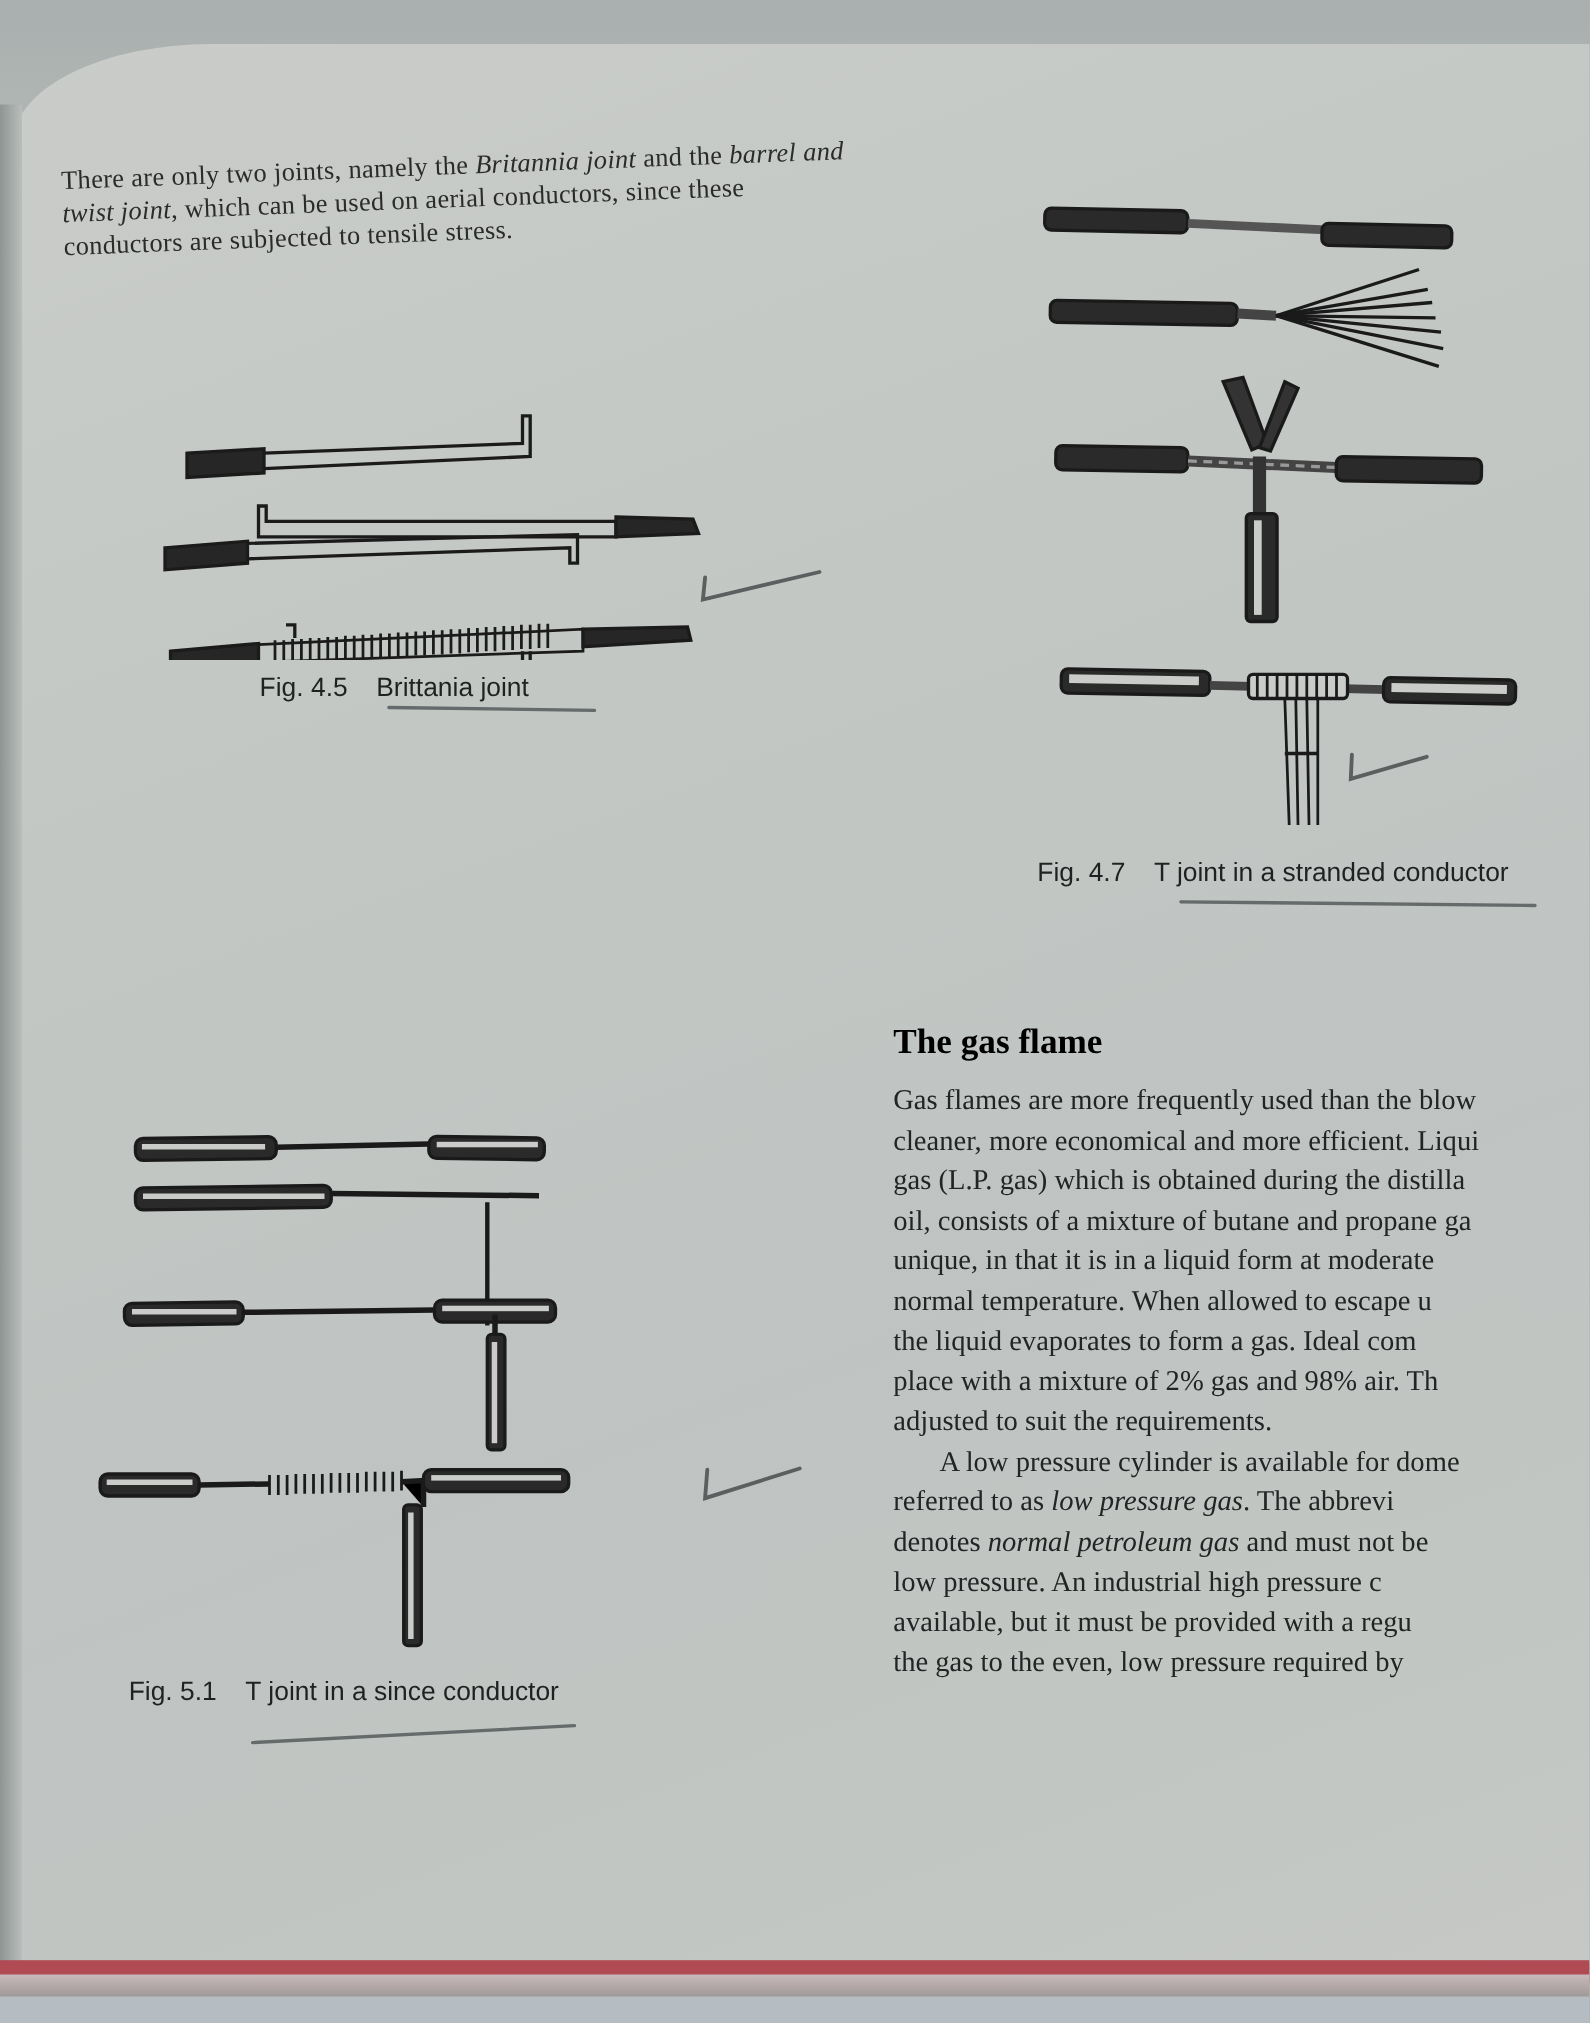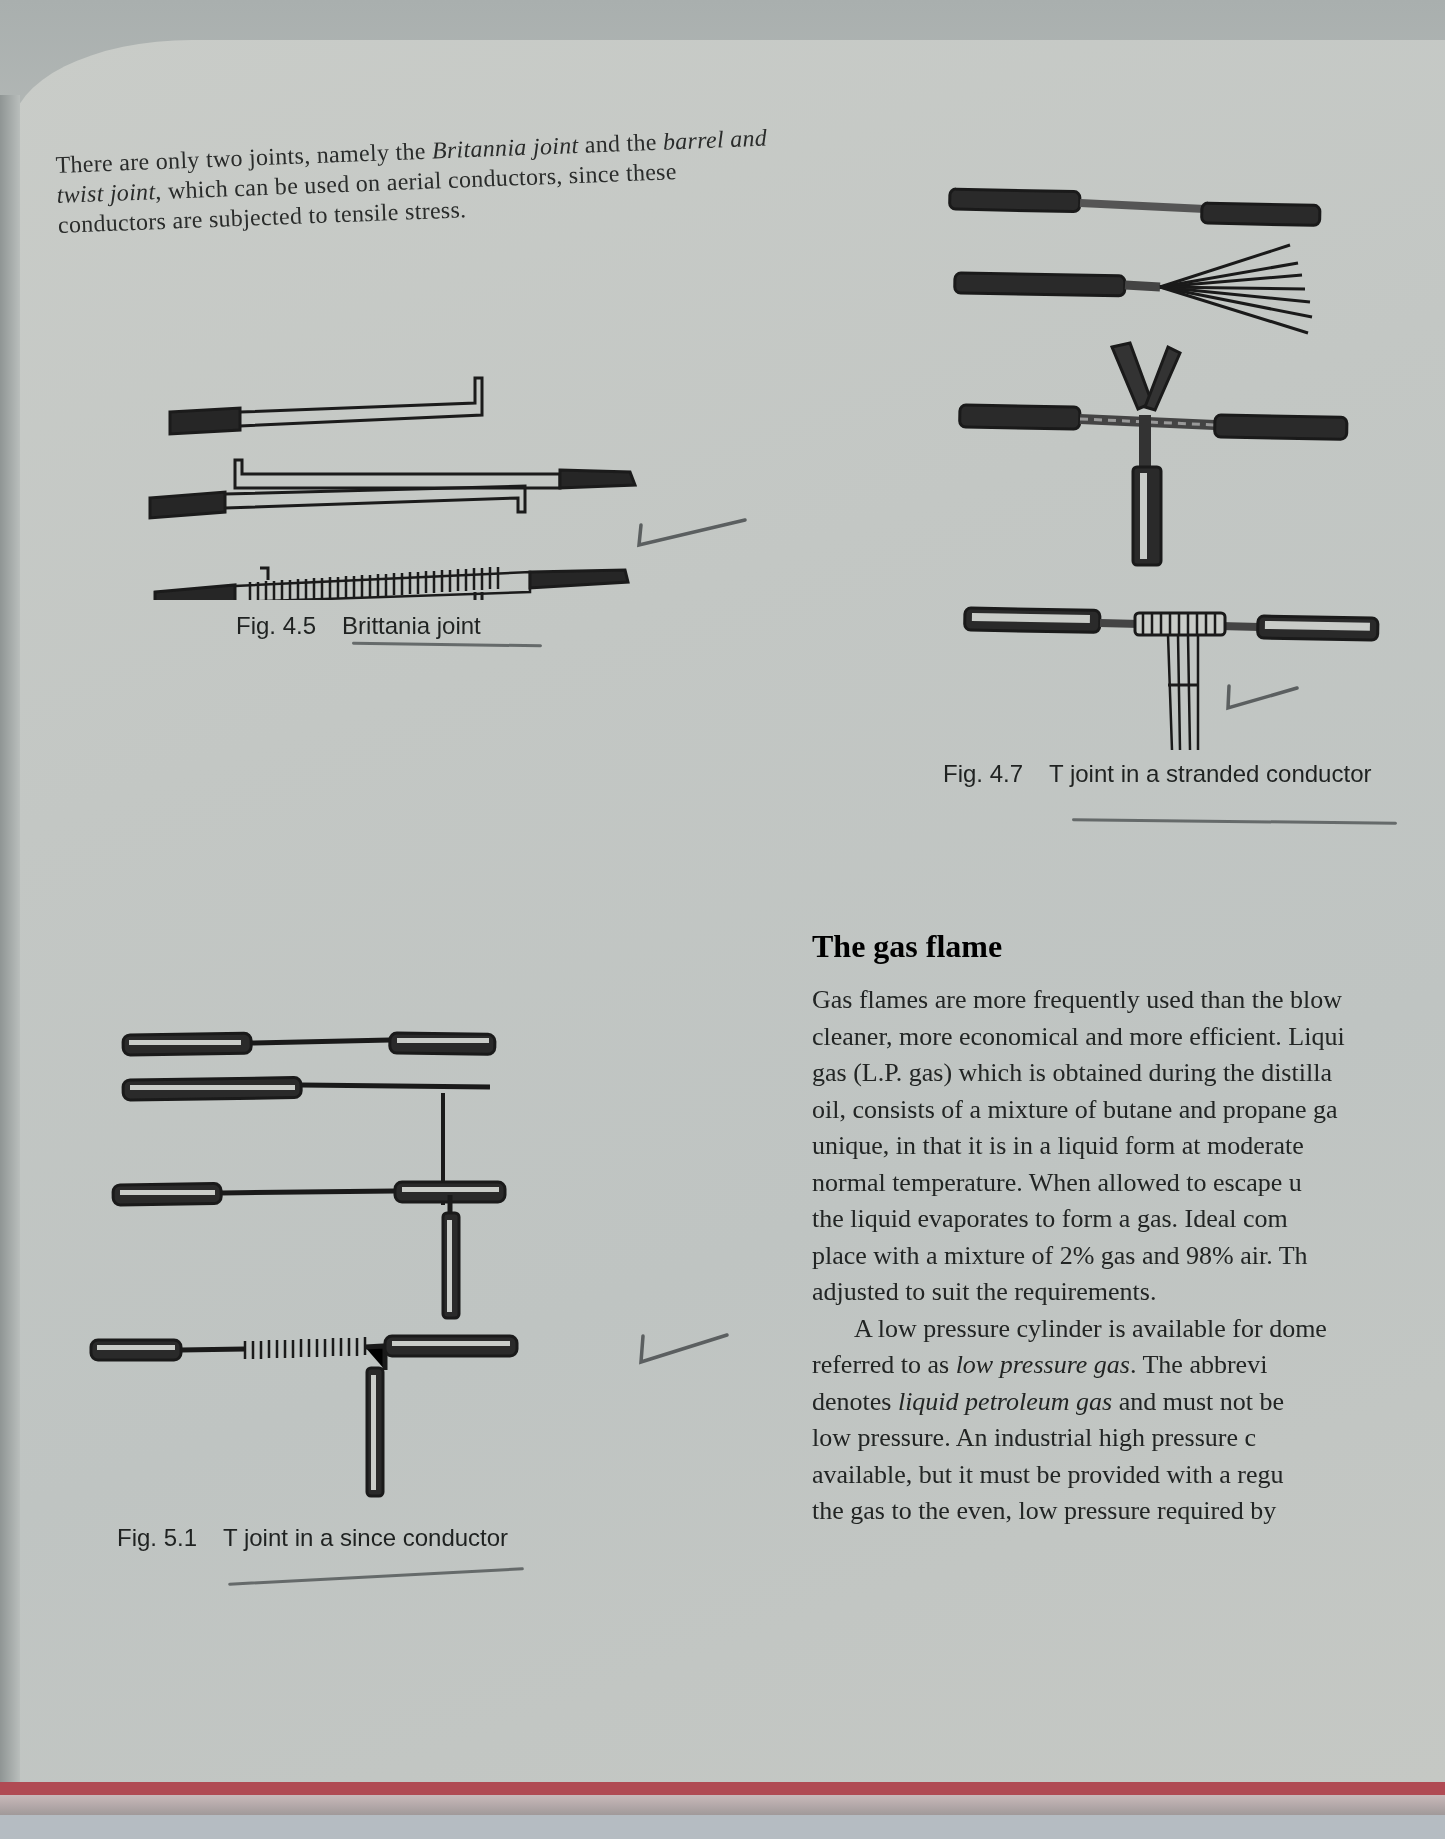--- a/index.html
+++ b/index.html
@@ -151,39 +151,39 @@
       </g>
     <rect x="318" y="441" width="120" height="22" rx="6" fill="#2a2a2a" transform="rotate(1 318 441)"></rect>
     <rect x="325" y="446" width="105" height="8" fill="#c9ccc8" stroke="none" transform="rotate(1 325 446)"></rect>
     <path d="M228 460 L232 575 M238 460 L240 575 M248 460 L250 575 M258 460 L258 575" stroke-width="2.5"></path>
     <path d="M228 510 L258 510"></path>
   </g>
 </svg>
 <svg class="tick" style="left:1225px;top:680px" width="80" height="40" viewBox="0 0 80 40">
   <path d="M4 6 L3 28 L72 8" stroke="#5b5f60" stroke-width="3.5" fill="none" stroke-linecap="round"></path>
 </svg>
-<div class="caption" style="left:943px;top:760px">
+<div class="caption" style="left:943px;top:780px">
   <span class="num">Fig. 4.7</span><span>T joint in a stranded conductor</span>
 </div>
 <div class="underline-mark" style="left:1072px;top:820px;width:325px;transform:rotate(0.6deg)"></div>
 
 <div class="heading">The gas flame</div>
 <div class="body-text">
   <span class="line">Gas flames are more frequently used than the blow</span>
   <span class="line">cleaner, more economical and more efficient. Liqui</span>
   <span class="line">gas (L.P. gas) which is obtained during the distilla</span>
   <span class="line">oil, consists of a mixture of butane and propane ga</span>
   <span class="line">unique, in that it is in a liquid form at moderate</span>
   <span class="line">normal temperature. When allowed to escape u</span>
   <span class="line">the liquid evaporates to form a gas. Ideal com</span>
   <span class="line">place with a mixture of 2% gas and 98% air. Th</span>
   <span class="line">adjusted to suit the requirements.</span>
   <span class="line indent">A low pressure cylinder is available for dome</span>
   <span class="line"><span>referred to as </span><span class="it">low pressure gas</span><span>. The abbrevi</span></span>
-  <span class="line"><span>denotes </span><span class="it">liquid petroleum gas</span><span> and must not be</span></span>
+  <span class="line"><span>denotes </span><span class="it">normal petroleum gas</span><span> and must not be</span></span>
   <span class="line">low pressure. An industrial high pressure c</span>
   <span class="line">available, but it must be provided with a regu</span>
   <span class="line">the gas to the even, low pressure required by</span>
 </div>
 
 <svg class="fig" style="left:85px;top:1025px" width="560" height="480" viewBox="0 0 560 480">
   <g stroke="#1a1a1a" stroke-width="3">
 
     <rect x="38" y="10" width="128" height="20" rx="7" fill="#2a2a2a" transform="rotate(-0.8 38 10)"></rect>
     <rect x="44" y="15" width="112" height="5" fill="#c9ccc8" stroke="none"></rect>

